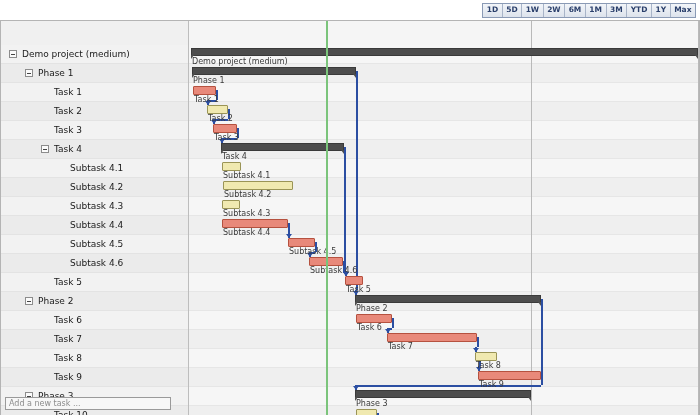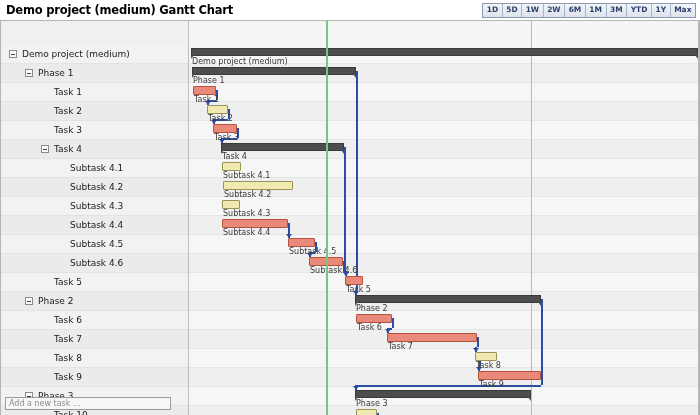--- a/index.html
+++ b/index.html
@@ -226,21 +226,20 @@
     font-size: 8.5px;
     font-weight: bold;
     color: #111;
     white-space: nowrap;
   }
 </style>
 </head>
 <body>
 
 <div id="titlebar">
-  <div id="title-text">Demo project (medium) Gantt Chart</div>
   <div id="zoom-buttons">
       <div class="zoom-btn">1D</div>
       <div class="zoom-btn">5D</div>
       <div class="zoom-btn">1W</div>
       <div class="zoom-btn">2W</div>
       <div class="zoom-btn">6M</div>
       <div class="zoom-btn">1M</div>
       <div class="zoom-btn">3M</div>
       <div class="zoom-btn">YTD</div>
       <div class="zoom-btn">1Y</div>

